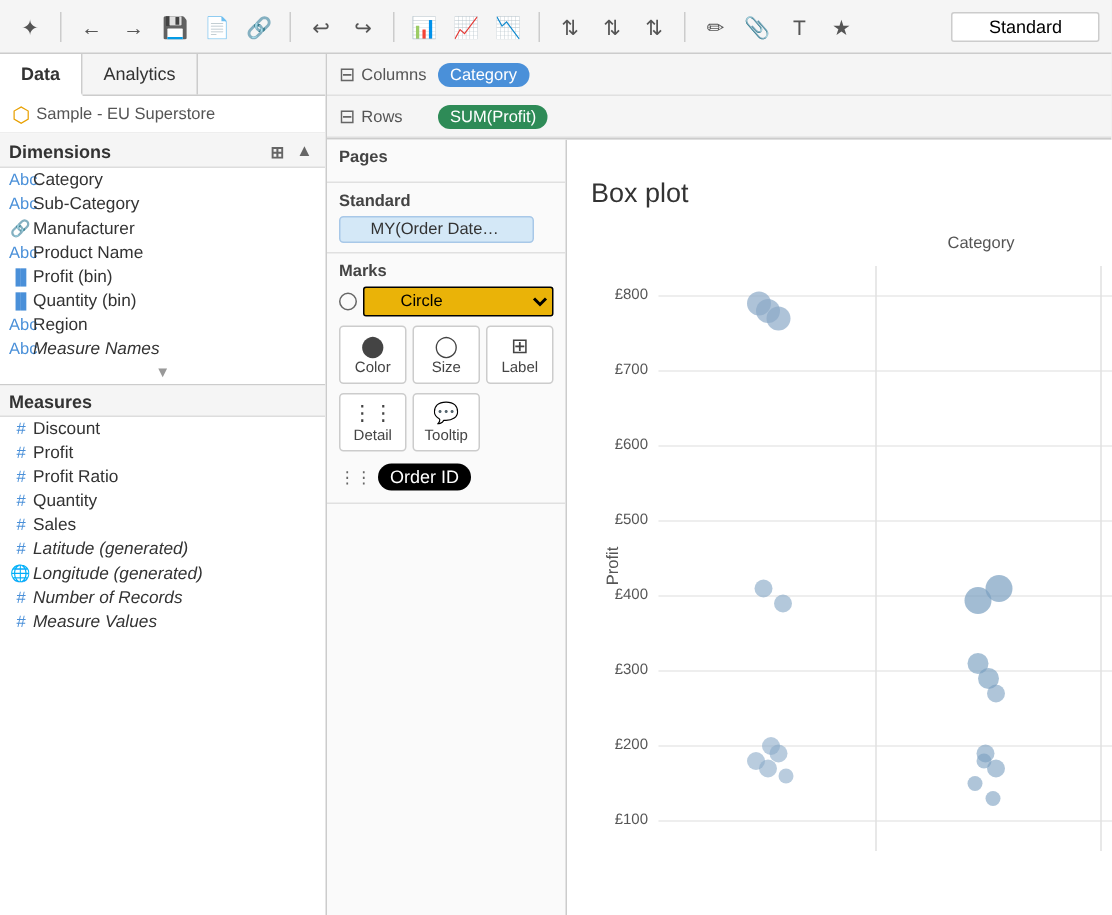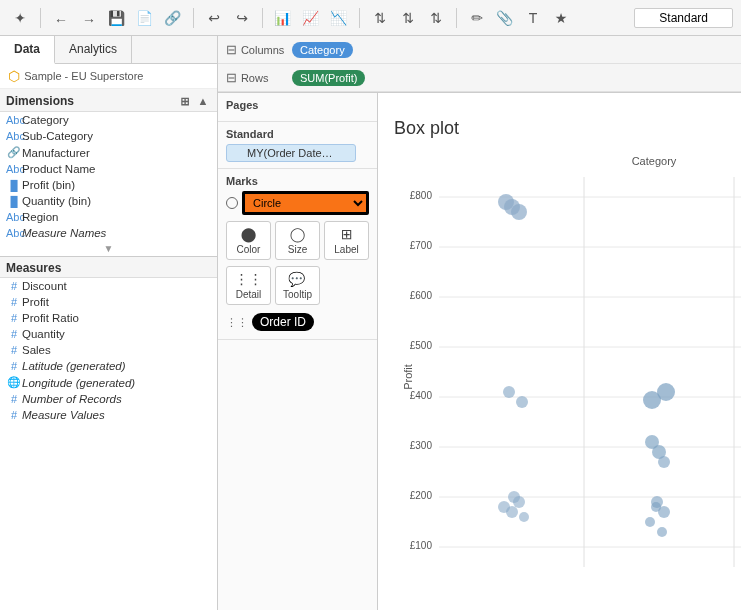--- a/index.html
+++ b/index.html
@@ -193,22 +193,22 @@
 
     
     .marks-type-row {
       display: flex; align-items: center; gap: 4px; margin-bottom: 6px;
     }
     .circle-icon {
       width: 12px; height: 12px; border-radius: 50%;
       border: 1px solid #666; display: inline-block;
     }
     .marks-select {
-      border: 3px solid #000000; background: #f97316;
-      padding: 2px 4px; font-size: 11px; border-radius: 2px;
+      border: 1px solid #000000; background: #eab308;
+      padding: 2px 20px; font-size: 11px; border-radius: 2px;
       flex: 1; cursor: pointer;
     }
 
     .marks-buttons {
       display: grid; grid-template-columns: 1fr 1fr 1fr;
       gap: 4px; margin-bottom: 6px;
     }
     .marks-btn {
       display: flex; flex-direction: column; align-items: center;
       justify-content: center; border: 1px solid #ccc;

